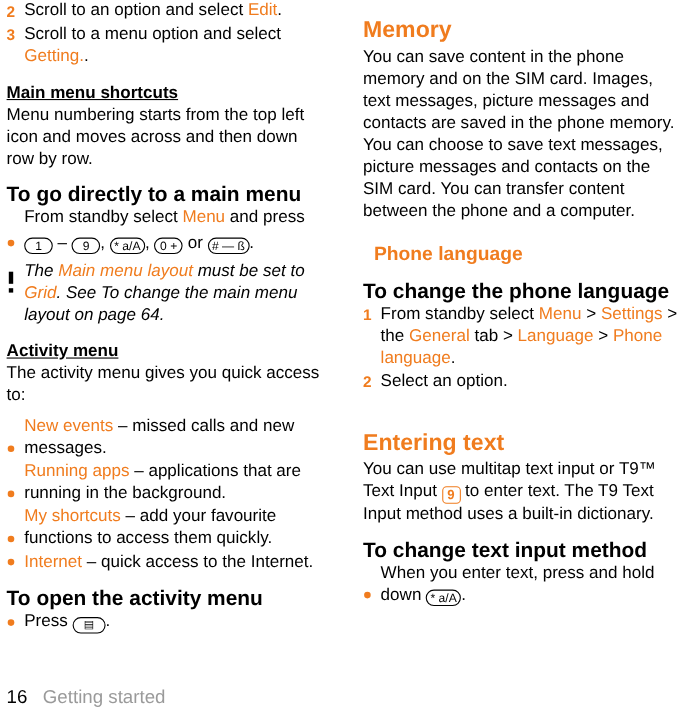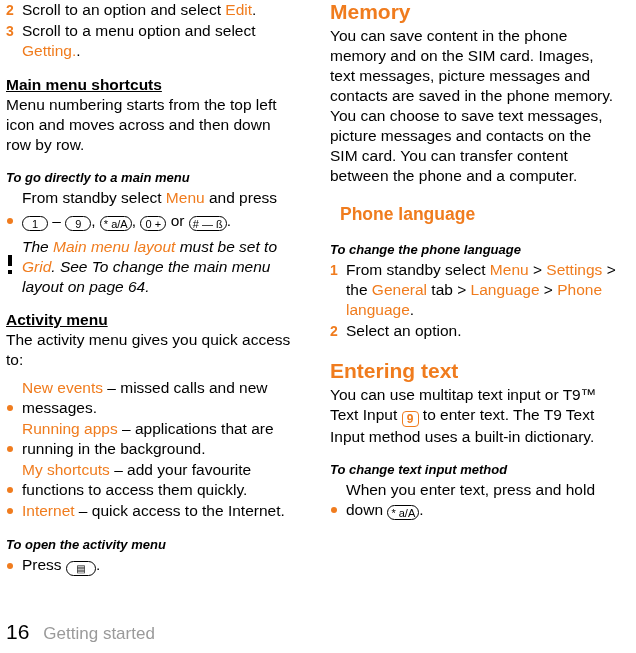--- a/index.html
+++ b/index.html
@@ -32,41 +32,40 @@
   p, div, span, h1, h2, h3 {
     font-size: 15.5px;
     line-height: 20px;
   }
   .orange { color: #F07C1E; }
   .h-section {
     color: #F07C1E;
     font-size: 21px;
     font-weight: bold;
     line-height: 24px;
-    margin: 0 0 2px 0;
+    margin: 16px 0 2px 0;
   }
   .h-sub {
     color: #F07C1E;
     font-size: 17.5px;
     font-weight: bold;
     line-height: 22px;
     margin: 0 0 2px 0;
     padding-left: 10px;
   }
   .h-bold {
     font-size: 15.5px;
     font-weight: bold;
     line-height: 20px;
     margin: 0;
     text-decoration: underline;
   }
   .h-italic {
-    font-size: 13px;
-    font-weight: bold;
-    font-style: italic;
+    font-size: 19px;
+    font-weight: bold;
     line-height: 20px;
     margin: 0;
   }
   .para {
     margin: 0;
     font-size: 15.5px;
     line-height: 20px;
   }
   .spacer-s { height: 8px; }
   .spacer-m { height: 13px; }
@@ -117,21 +116,21 @@
   }
   .bullet-body {
     flex: 1;
     font-size: 15.5px;
     line-height: 20px;
   }
 
   
   .note {
     display: flex;
-    align-items: flex-end;
+    align-items: center;
     margin-top: 6px;
   }
   .note-icon {
     flex: 0 0 16px;
     width: 16px;
     height: 44px;
     position: relative;
   }
   .note-icon .bar {
     position: absolute;
@@ -203,21 +202,21 @@
 
   
   .footer {
     position: absolute;
     left: 6px;
     bottom: 8px;
     display: flex;
     align-items: baseline;
   }
   .footer-page {
-    font-size: 21px;
+    font-size: 17px;
     line-height: 22px;
     color: #000;
     margin-right: 14px;
   }
   .footer-title {
     font-size: 17px;
     line-height: 22px;
     color: #9a9a9a;
   }
 </style>

